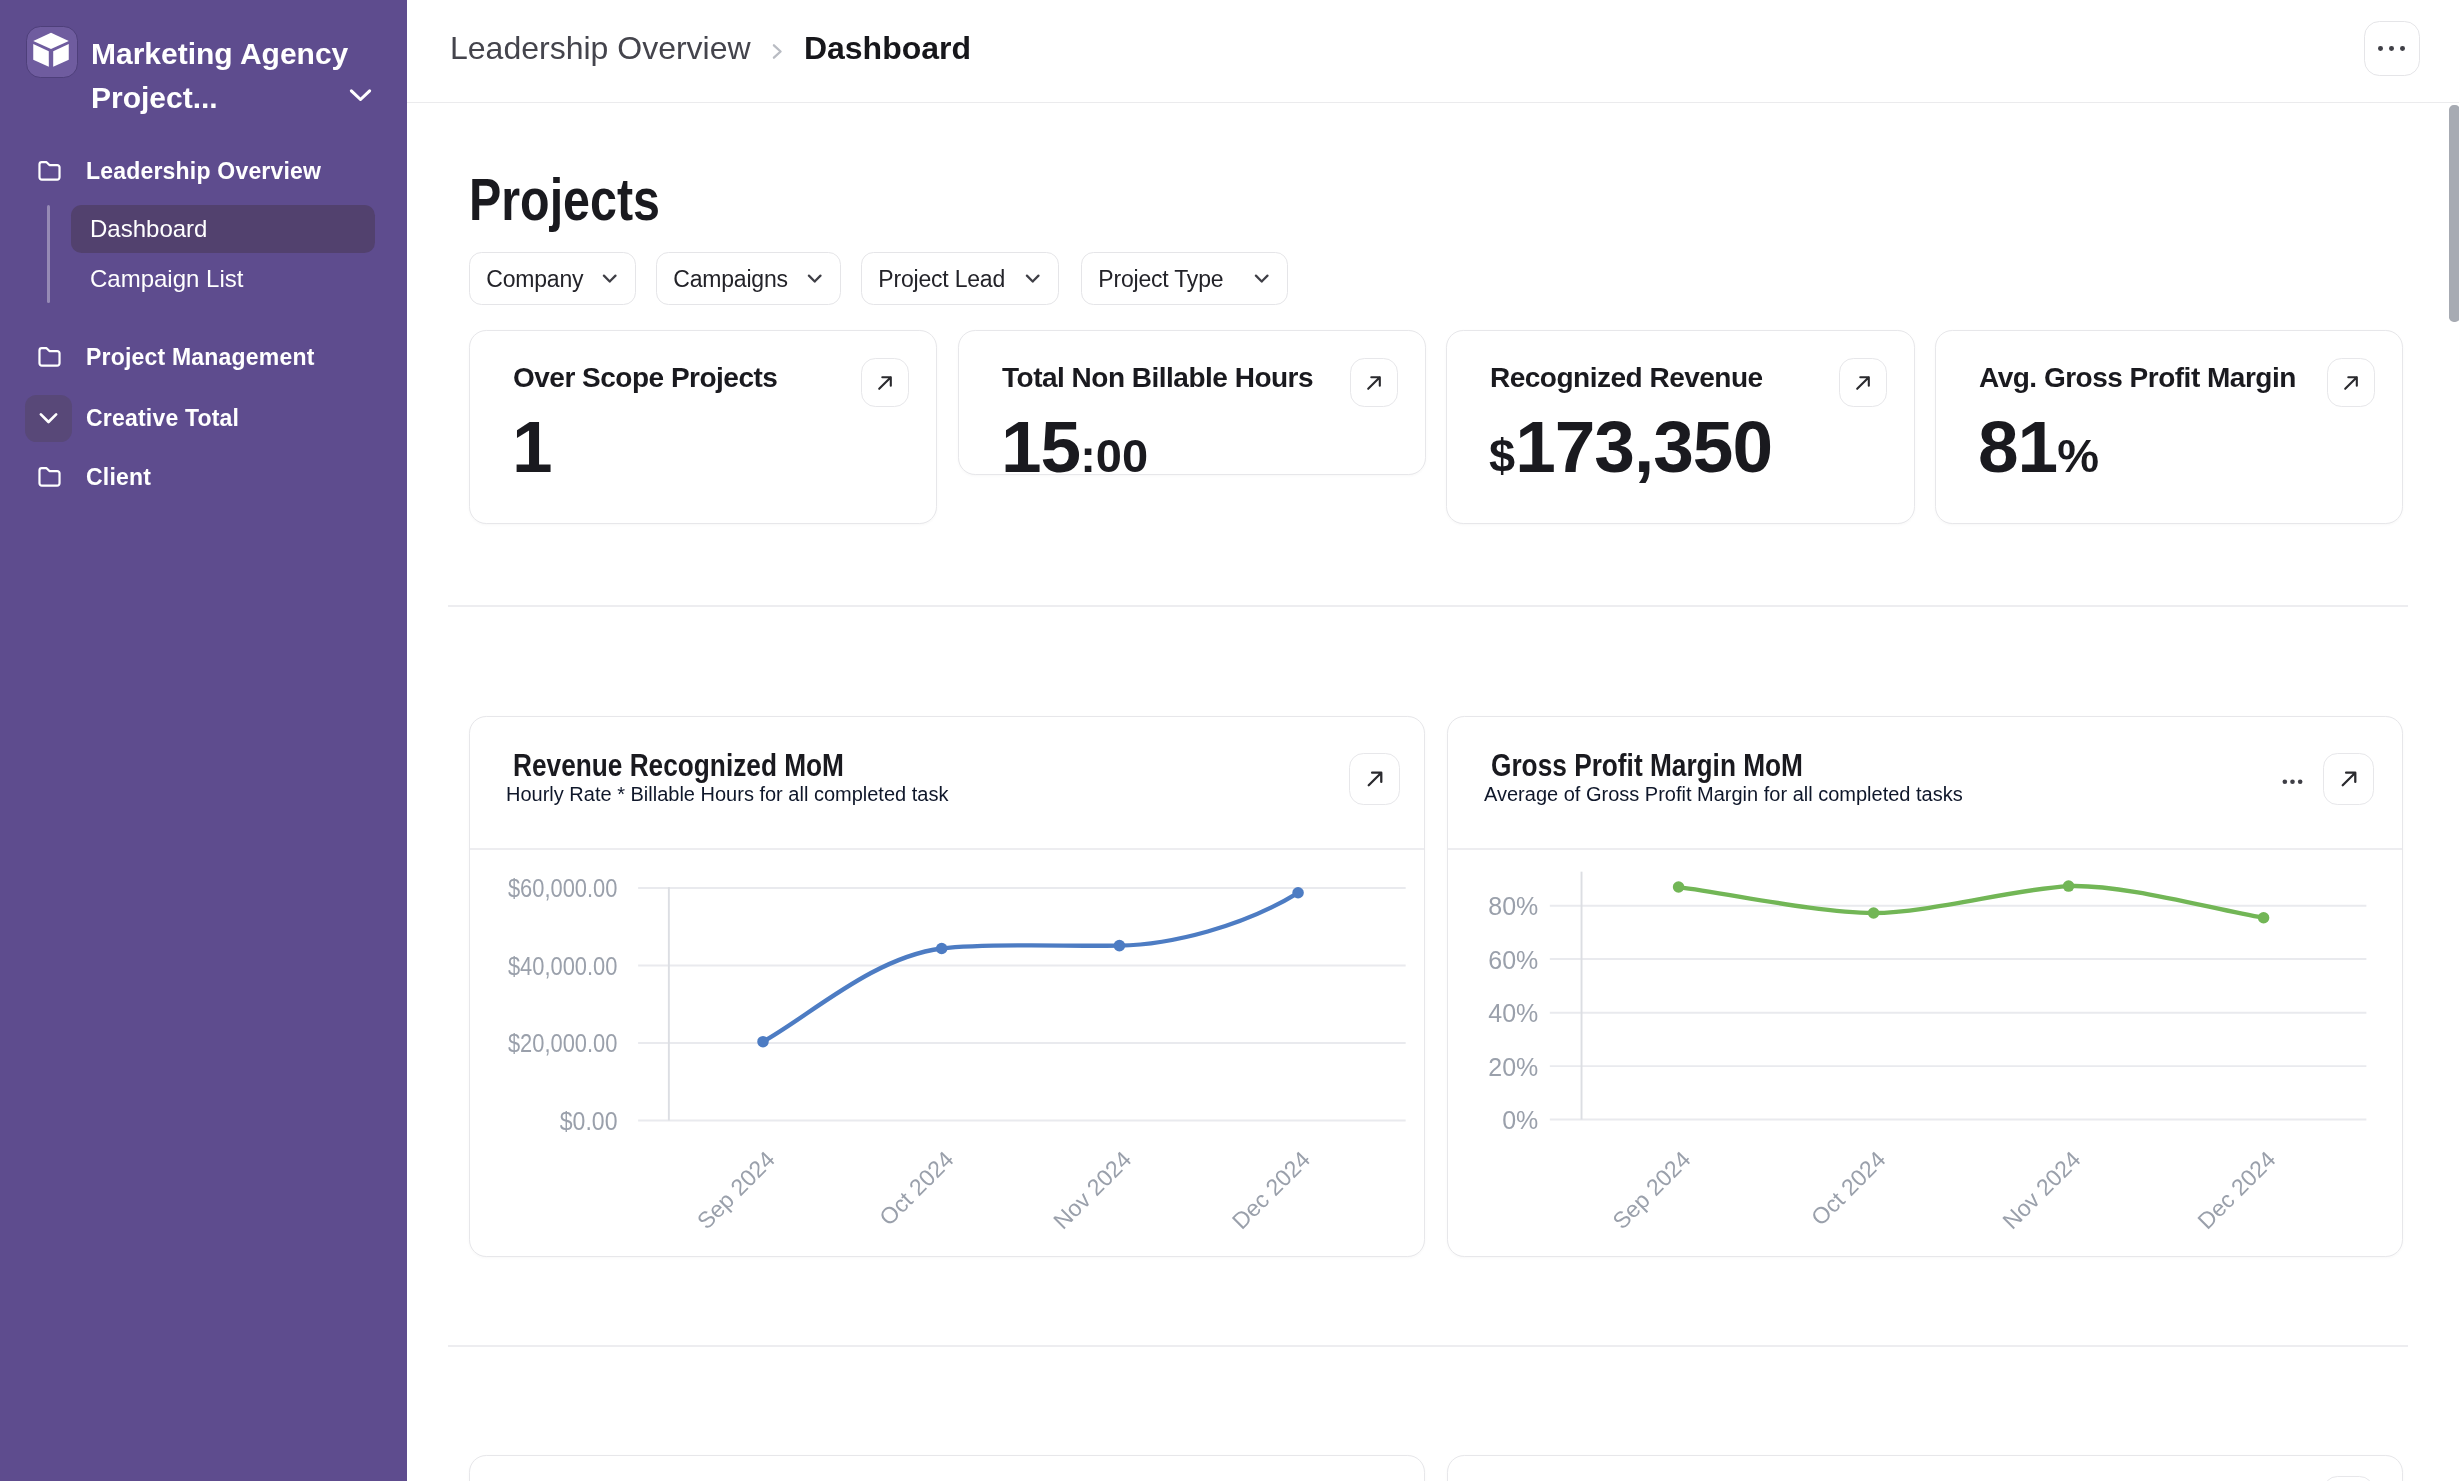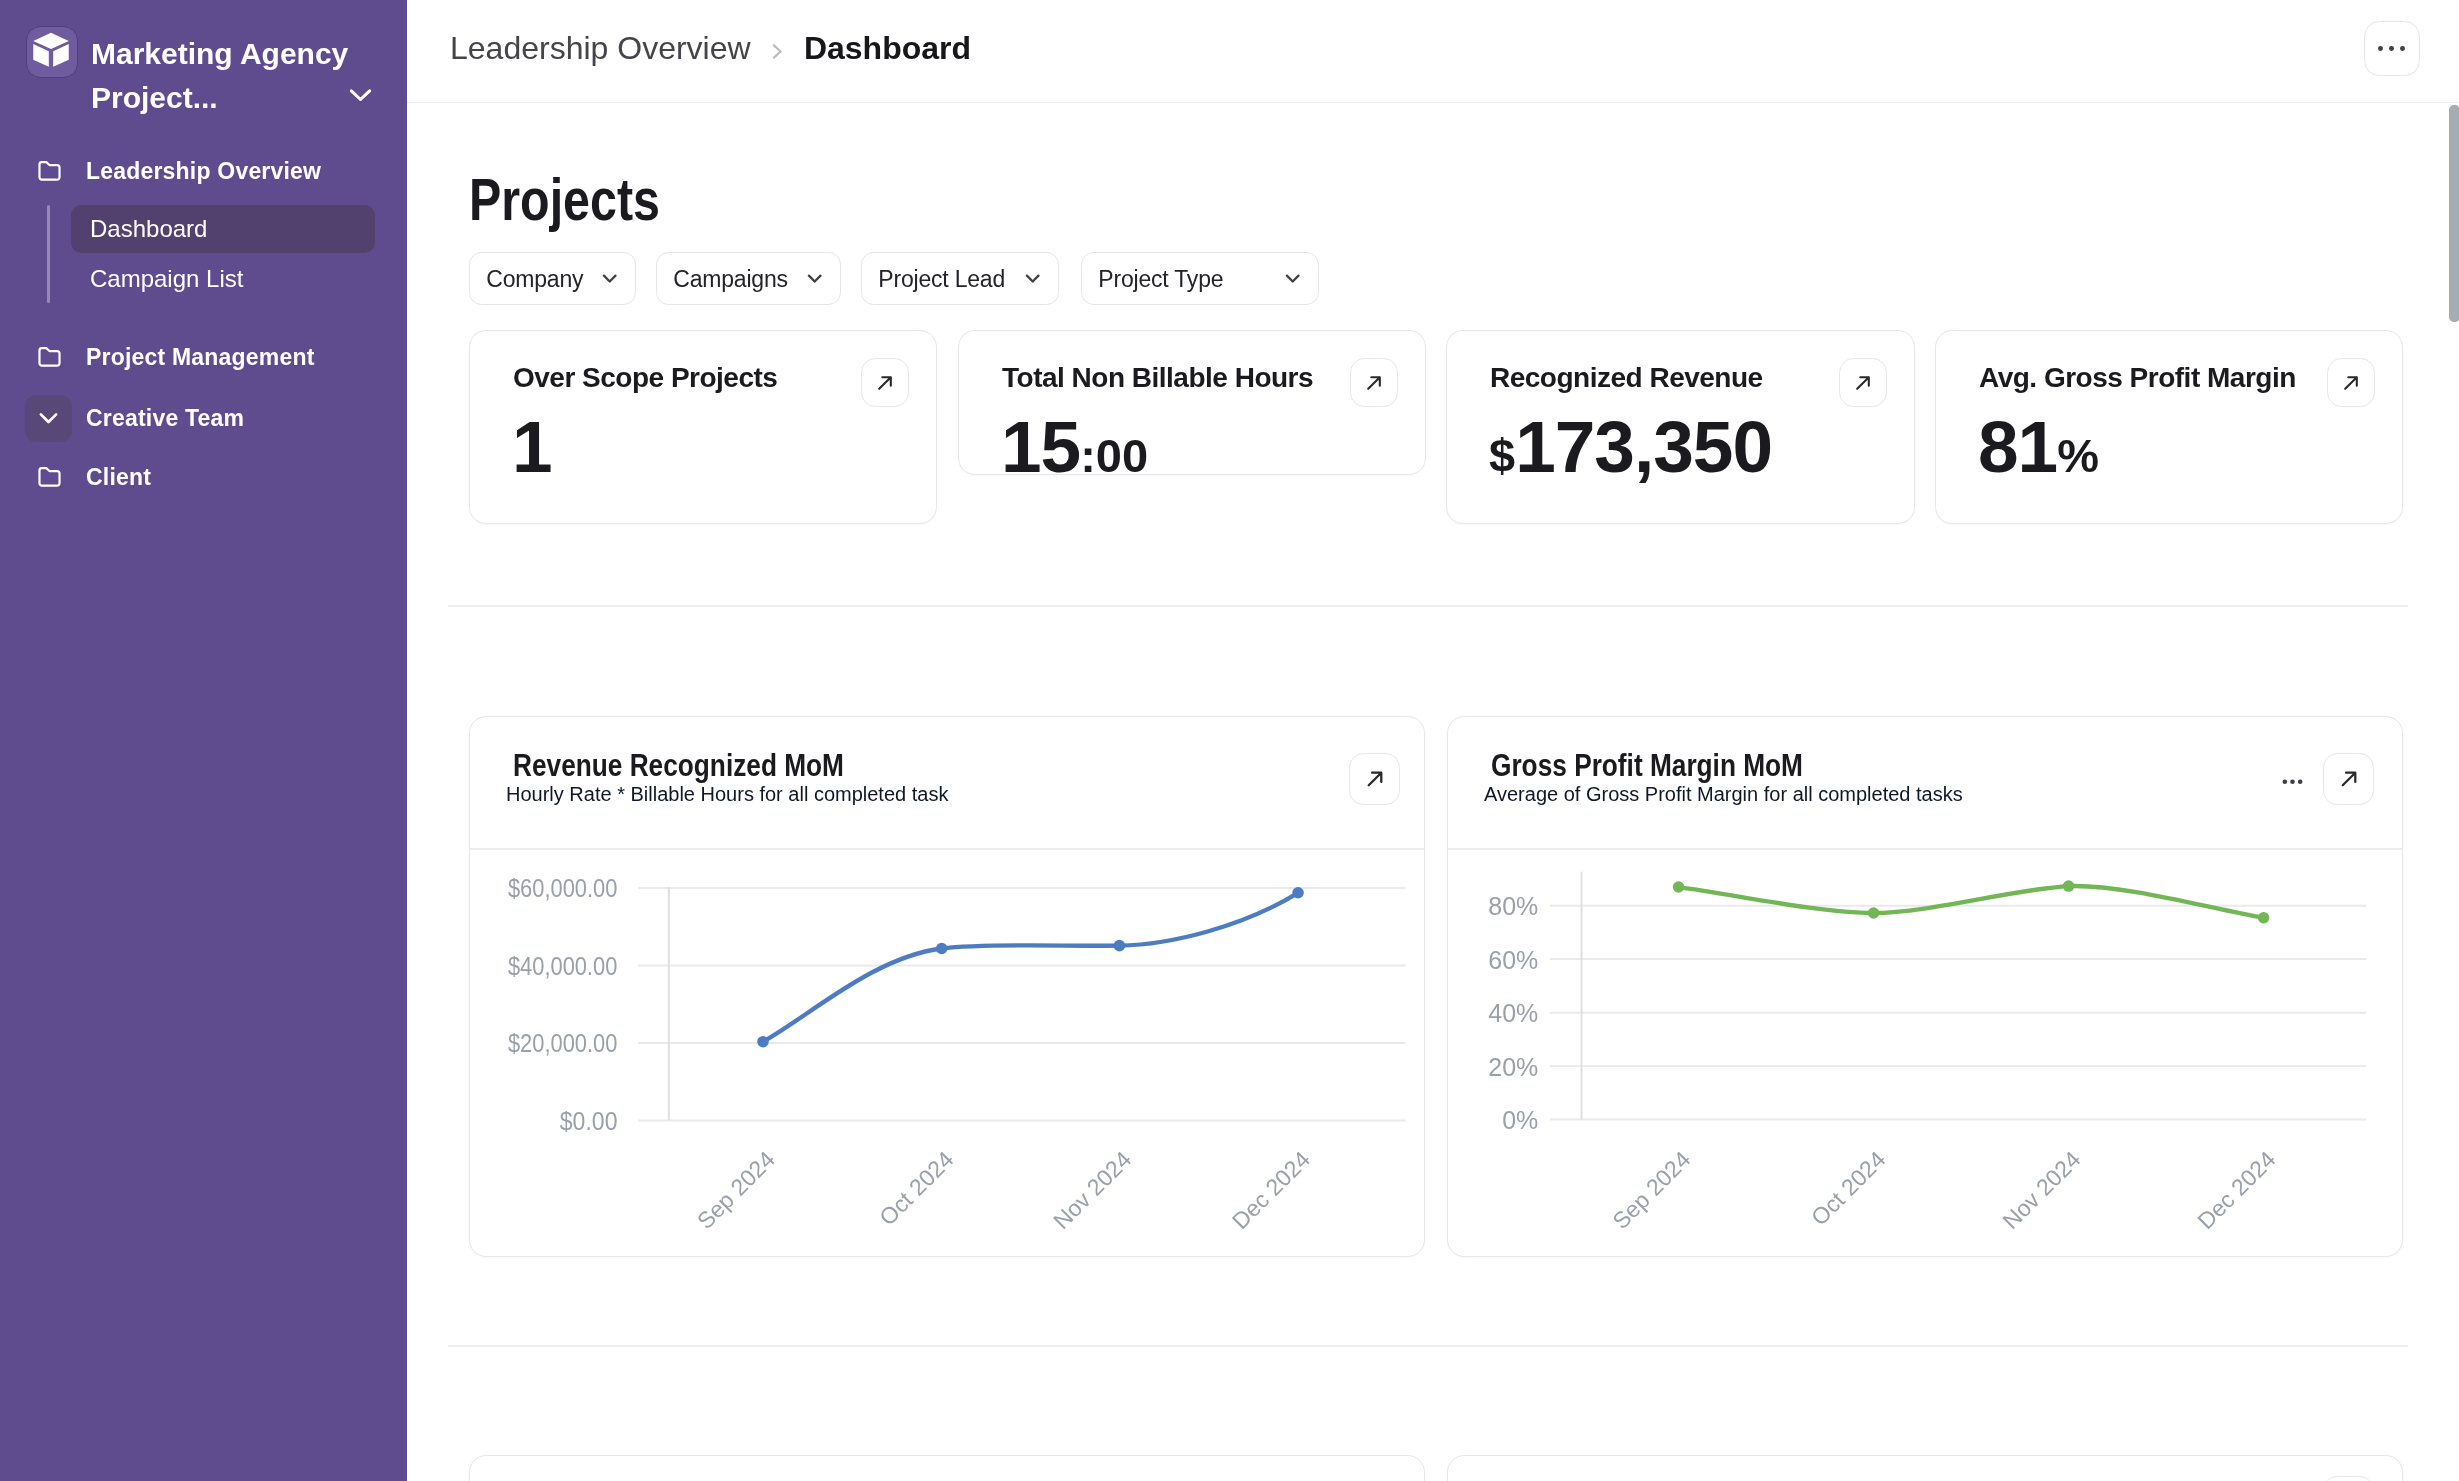--- a/index.html
+++ b/index.html
@@ -96,21 +96,21 @@
           <path d="M2.5 4.2 a2.4 2.4 0 0 1 2.4-2.4 h5l3 3h8.2 a2.4 2.4 0 0 1 2.4 2.4 v10.4 a2.4 2.4 0 0 1-2.4 2.4 h-16.2 a2.4 2.4 0 0 1-2.4-2.4 z" fill="none" stroke="#fff" stroke-width="2.3" stroke-linejoin="round"></path>
         </svg>
       <span class="lbl">Project Management</span>
     </div>
     <div id="ct-box">
       <svg style="position:absolute;left:13.4px;top:17.3px;" width="21" height="13.4" viewBox="0 0 22 14">
           <path d="M3 2.5 L11 10.5 L19 2.5" fill="none" stroke="#fff" stroke-width="2.8" stroke-linecap="round" stroke-linejoin="round"></path>
         </svg>
     </div>
     <div class="navrow" style="top:393px;">
-      <span class="lbl">Creative Team</span>
+      <span class="lbl">Creative Total</span>
     </div>
     <div class="navrow" style="top:452px;">
       <svg class="icon" width="25" height="21" viewBox="0 0 26 22">
           <path d="M2.5 4.2 a2.4 2.4 0 0 1 2.4-2.4 h5l3 3h8.2 a2.4 2.4 0 0 1 2.4 2.4 v10.4 a2.4 2.4 0 0 1-2.4 2.4 h-16.2 a2.4 2.4 0 0 1-2.4-2.4 z" fill="none" stroke="#fff" stroke-width="2.3" stroke-linejoin="round"></path>
         </svg>
       <span class="lbl">Client</span>
     </div>
   </div>
 
   <div id="topbar">
@@ -140,21 +140,21 @@
     <svg width="15.4" height="10.6" viewBox="0 0 16 11">
         <path d="M2 2 L8 8.2 L14 2" fill="none" stroke="#3f3f46" stroke-width="2.3" stroke-linecap="round" stroke-linejoin="round"></path>
       </svg>
     </div>
   <div class="chip" style="left:861px; width:198px;">
       <span>Project Lead</span>
     <svg width="15.4" height="10.6" viewBox="0 0 16 11">
         <path d="M2 2 L8 8.2 L14 2" fill="none" stroke="#3f3f46" stroke-width="2.3" stroke-linecap="round" stroke-linejoin="round"></path>
       </svg>
     </div>
-  <div class="chip" style="left:1081px; width:238px;">
+  <div class="chip" style="left:1081px; width:207px;">
       <span>Project Type</span>
     <svg width="15.4" height="10.6" viewBox="0 0 16 11">
         <path d="M2 2 L8 8.2 L14 2" fill="none" stroke="#3f3f46" stroke-width="2.3" stroke-linecap="round" stroke-linejoin="round"></path>
       </svg>
     </div>
 
   <div class="card" style="left:469px; top:330px; width:468px; height:194px;">
     <div class="stat-title">Over Scope Projects</div>
     <div class="stat-num">1</div>
     <div class="arrow-btn" style="right:27px; top:27px;">

